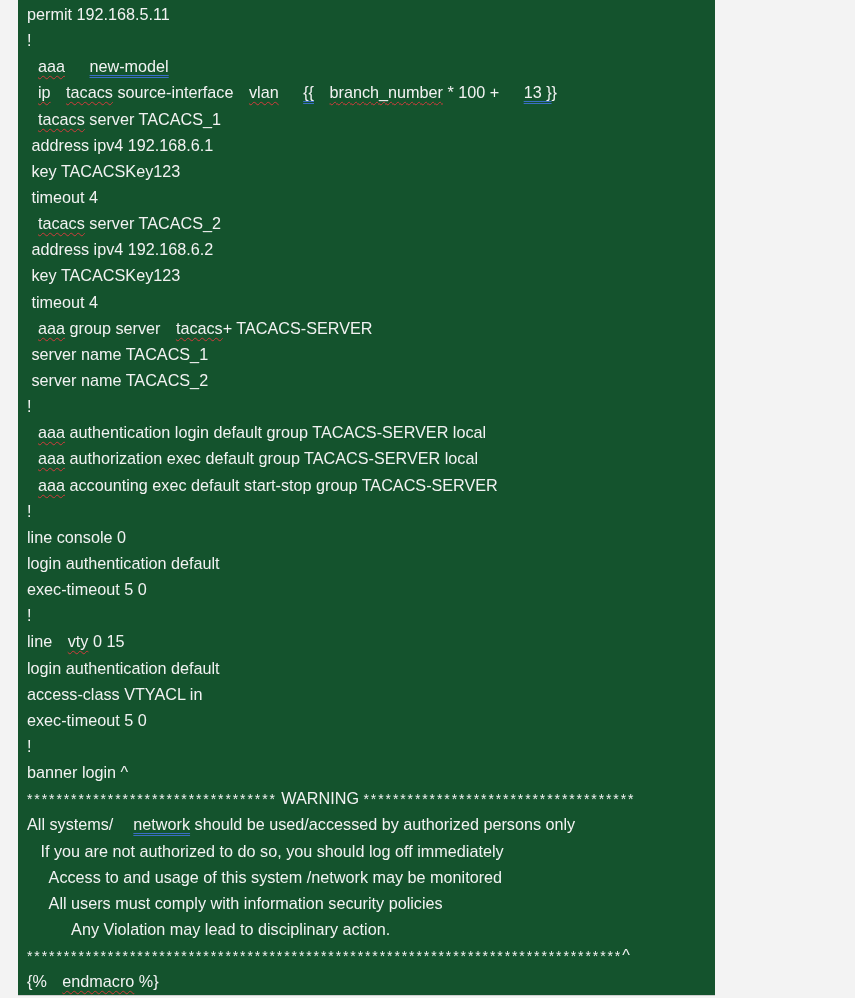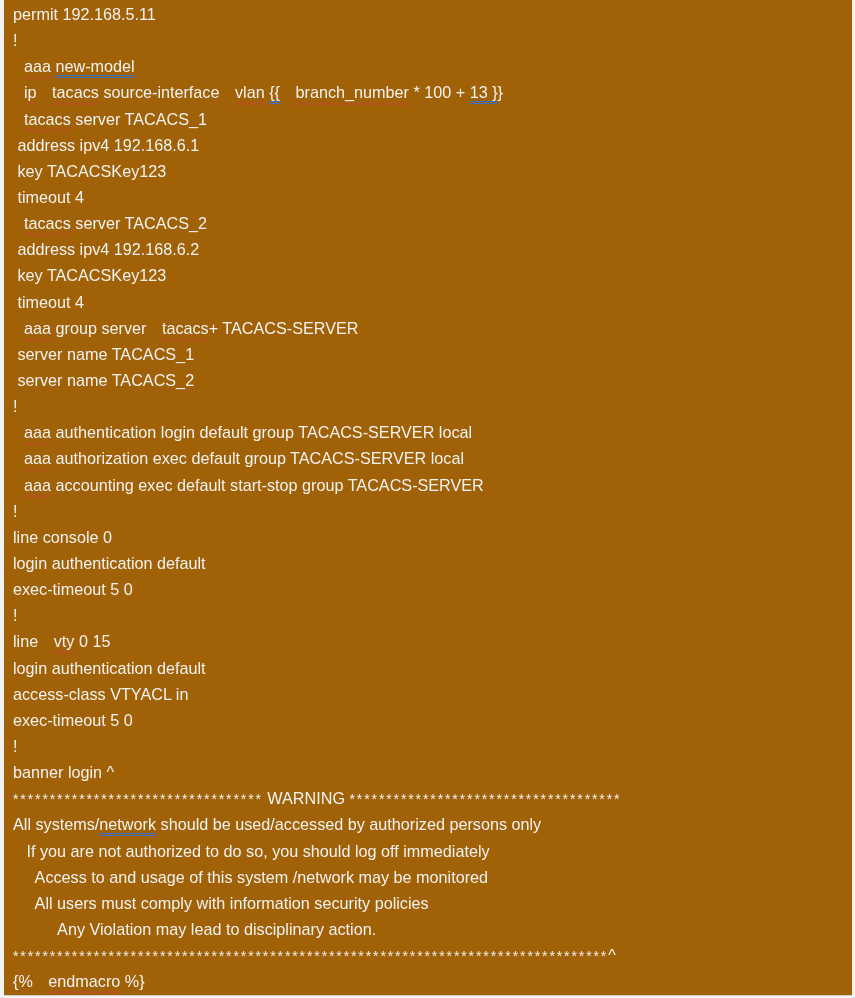--- a/index.html
+++ b/index.html
@@ -2,34 +2,34 @@
 <html><head>
 <meta charset="utf-8">
 <style>
   html, body { margin: 0; padding: 0; }
   body {
     width: 855px; height: 998px; overflow: hidden;
     background: #f3f3f3;
     font-family: "Liberation Sans", "DejaVu Sans", sans-serif;
   }
   .page {
-    position: absolute; left: 4px; top: 0; width: 848px; height: 995px;
-    background: #a16207;
+    position: absolute; left: 18px; top: 0; width: 697px; height: 995px;
+    background: #14532d;
     border-bottom: 1px solid #cfcfcf;
   }
   .code-block {
     position: absolute; left: 9px; top: 1px; right: 0;
     color: #f2f2f2;
     font-size: 16.2px;
     line-height: 26.15px;
     white-space: pre;
   }
   .line { height: 26.15px; display: block; }
   .sp { text-decoration: underline wavy #d23b3b; text-decoration-thickness: 1px; text-underline-offset: 3px; margin-left: 11px; }
-  .gr { text-decoration: underline double #3a6fc4; text-decoration-thickness: 1px; text-underline-offset: 3px; }
+  .gr { text-decoration: underline double #3a6fc4; text-decoration-thickness: 1px; text-underline-offset: 3px; margin-left: 20px; }
   .stars { letter-spacing: 1.9px; font-size: 14px; }
 </style>
 </head>
 <body>
 
 <div class="page">
   <div class="code-block" id="code-block"><div class="line">permit 192.168.5.11</div><div class="line">!</div><div class="line"><span class="sp">aaa</span><span> </span><span class="gr">new-model</span></div><div class="line"><span class="sp">ip</span><span> </span><span class="sp">tacacs</span><span> source-interface </span><span class="sp">vlan</span><span> </span><span class="gr">{{</span><span> </span><span class="sp">branch_number</span><span> * 100 + </span><span class="gr">13 }</span><span>}</span></div><div class="line"><span class="sp">tacacs</span><span> server TACACS_1</span></div><div class="line"> address ipv4 192.168.6.1</div><div class="line"> key TACACSKey123</div><div class="line"> timeout 4</div><div class="line"><span class="sp">tacacs</span><span> server TACACS_2</span></div><div class="line"> address ipv4 192.168.6.2</div><div class="line"> key TACACSKey123</div><div class="line"> timeout 4</div><div class="line"><span class="sp">aaa</span><span> group server </span><span class="sp">tacacs</span><span>+ TACACS-SERVER</span></div><div class="line"> server name TACACS_1</div><div class="line"> server name TACACS_2</div><div class="line">!</div><div class="line"><span class="sp">aaa</span><span> authentication login default group TACACS-SERVER local</span></div><div class="line"><span class="sp">aaa</span><span> authorization exec default group TACACS-SERVER local</span></div><div class="line"><span class="sp">aaa</span><span> accounting exec default start-stop group TACACS-SERVER</span></div><div class="line">!</div><div class="line">line console 0</div><div class="line">login authentication default</div><div class="line">exec-timeout 5 0</div><div class="line">!</div><div class="line"><span>line </span><span class="sp">vty</span><span> 0 15</span></div><div class="line">login authentication default</div><div class="line">access-class VTYACL in</div><div class="line">exec-timeout 5 0</div><div class="line">!</div><div class="line">banner login ^</div><div class="line"><span class="stars">**********************************</span><span> WARNING </span><span class="stars">*************************************</span></div><div class="line"><span>All systems/</span><span class="gr">network</span><span> should be used/accessed by authorized persons only</span></div><div class="line">   If you are not authorized to do so, you should log off immediately</div><div class="line">     Access to and usage of this system /network may be monitored</div><div class="line">     All users must comply with information security policies</div><div class="line">          Any Violation may lead to disciplinary action.</div><div class="line"><span class="stars">*********************************************************************************</span><span>^</span></div><div class="line"><span>{% </span><span class="sp">endmacro</span><span> %}</span></div></div>
 </div>
 
 </body></html>

